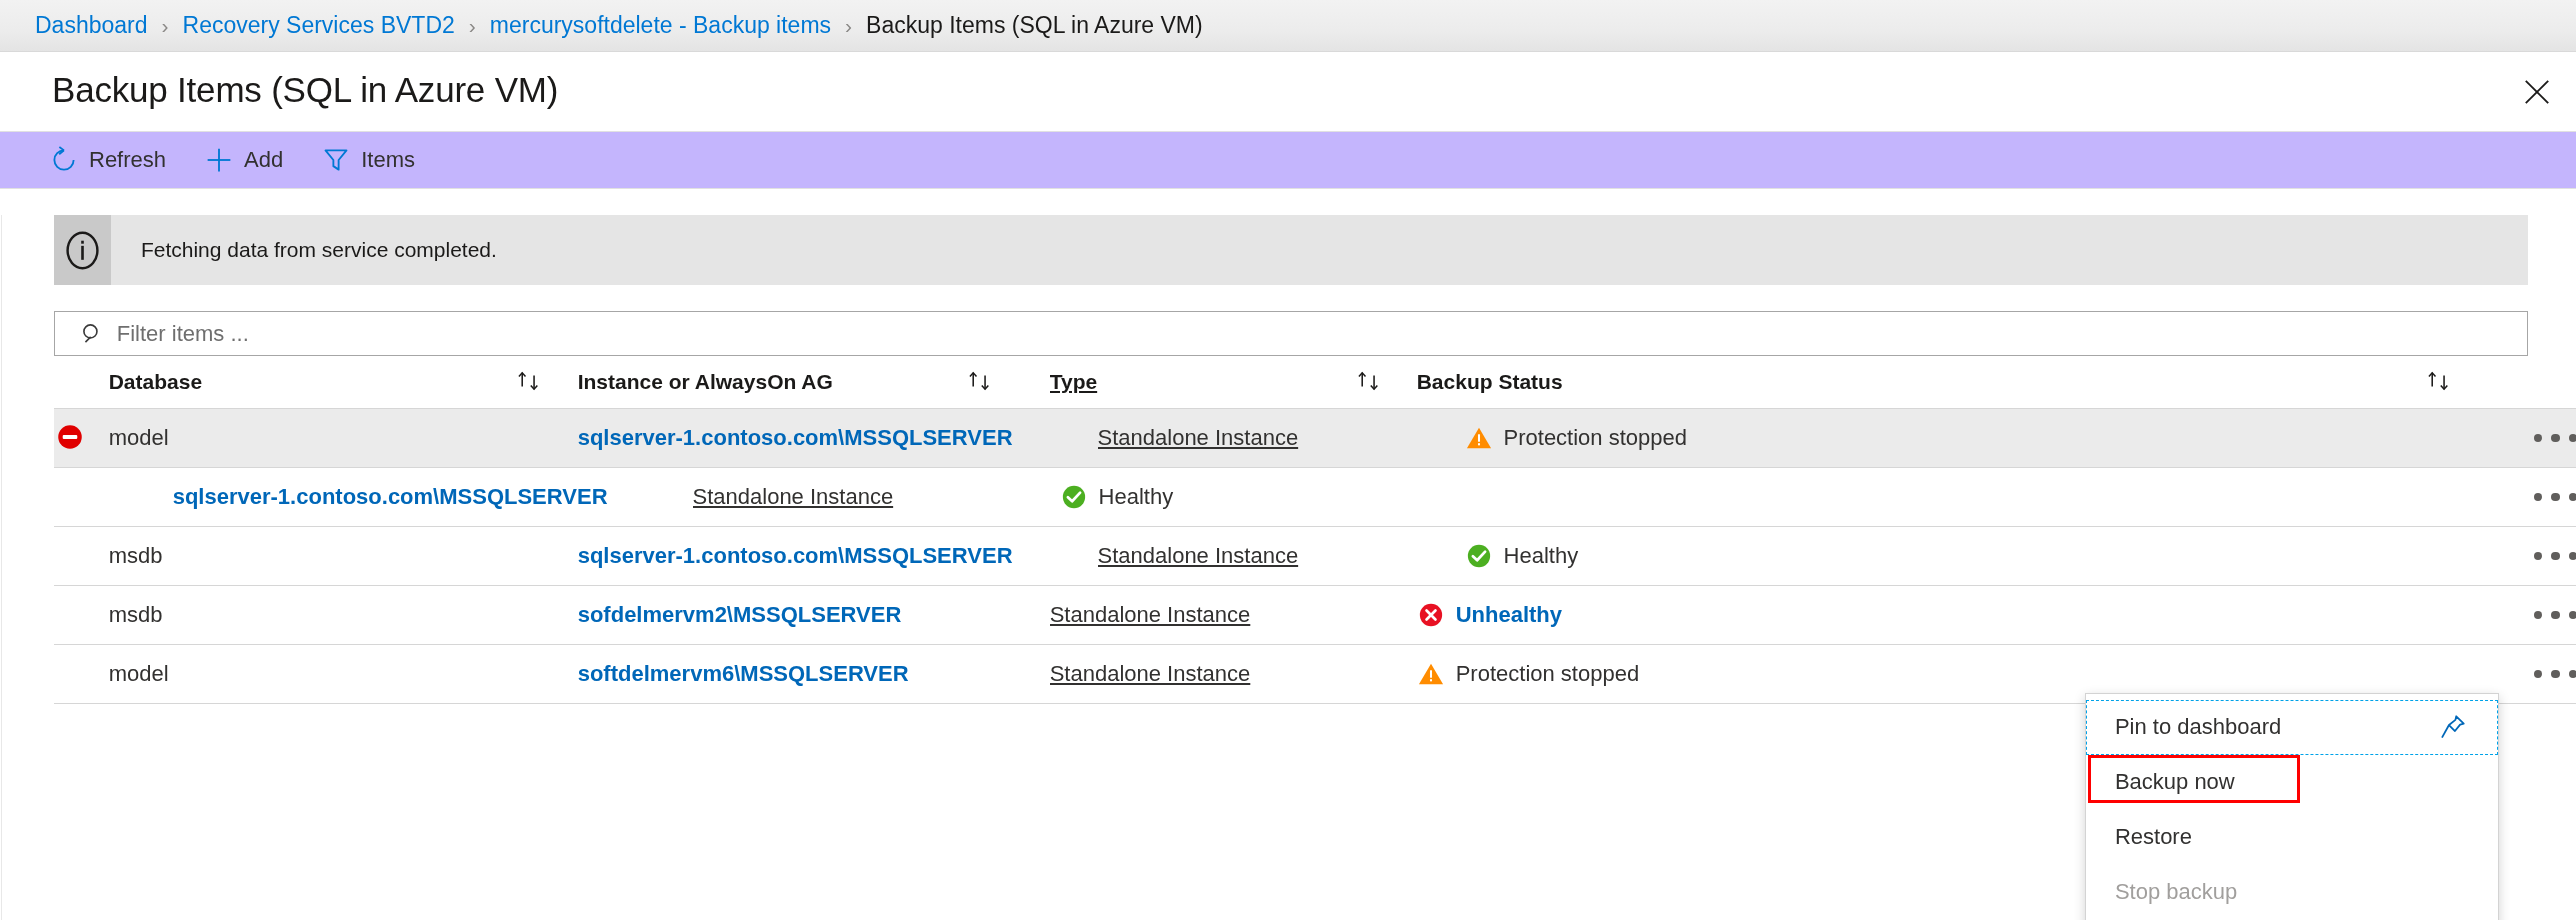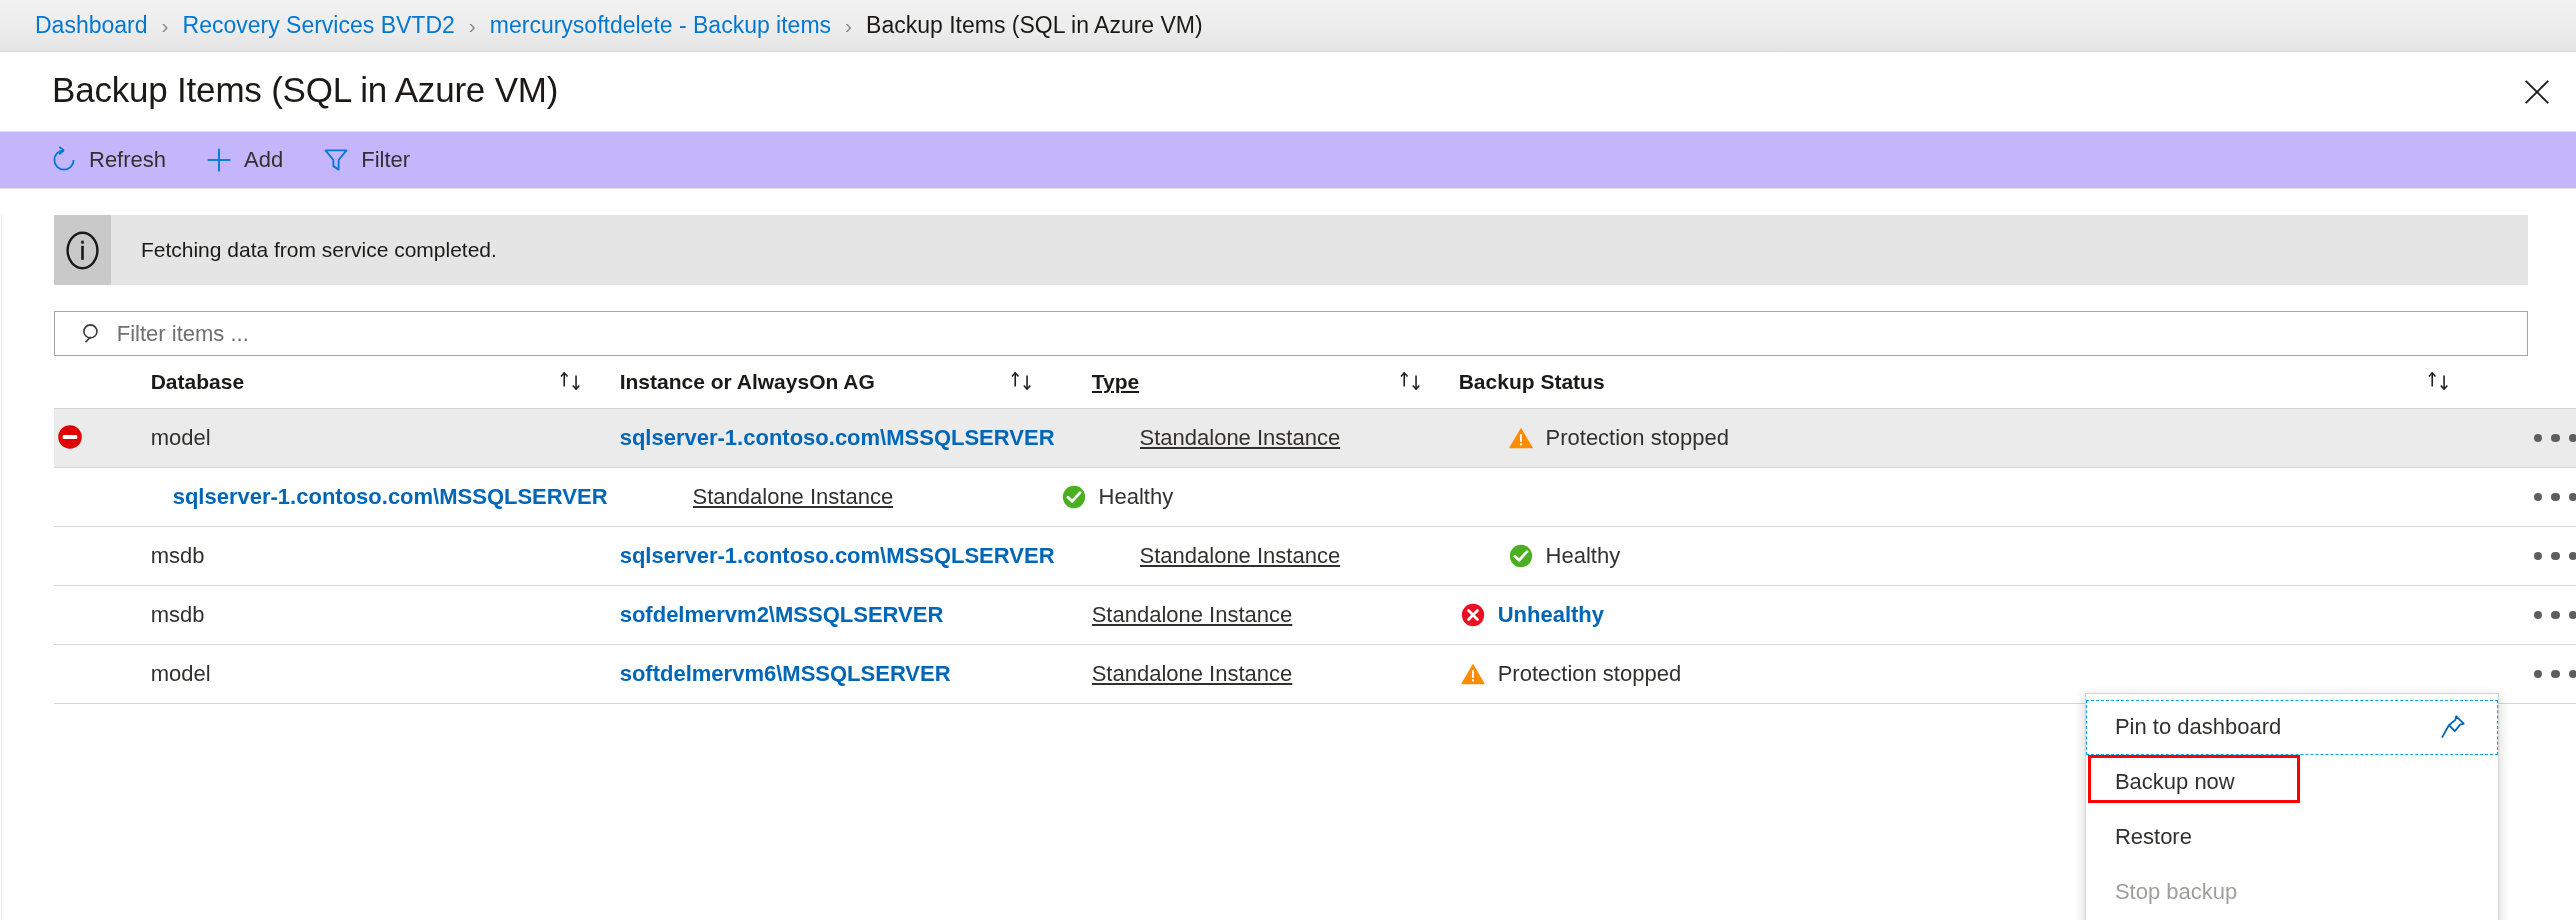--- a/index.html
+++ b/index.html
@@ -135,21 +135,21 @@
   }
   .thead{
     height:53px;border-bottom:0.9px solid #d6d6d6;
     background:#fff;
   }
   .thead .cell{font-size:21px;font-weight:bold;color:#1b1a19;}
   .trow.sel{background:#ebebeb;}
   .trow.sel .cell{background:transparent;}
 
   .c-status-icon{flex:0 0 53px;display:flex;align-items:center;justify-content:flex-start;padding-left:1.8px;}
-  .c-db{flex:0 0 405px;margin-left:42px;}
+  .c-db{flex:0 0 405px;}
   .c-sort1{flex:0 0 64px;display:flex;align-items:center;}
   .c-inst{flex:0 0 387px;}
   .c-sort2{flex:0 0 85px;display:flex;align-items:center;}
   .c-type{flex:0 0 304px;text-decoration:underline;}
   .c-sort3{flex:0 0 63px;display:flex;align-items:center;}
   .c-bkp{flex:1 1 auto;display:flex;align-items:center;min-width:0;}
   .c-sort4{flex:0 0 110px;display:flex;align-items:center;justify-content:flex-start;}
   .c-more{flex:0 0 44px;display:flex;align-items:center;justify-content:flex-start;}
 
   .cell{font-size:22px;color:#323130;white-space:nowrap;overflow:hidden;}
@@ -244,21 +244,21 @@
       </svg>
     </span>
     <span class="cl">Add</span>
   </div>
   <div class="cmd">
     <span class="ci">
       <svg width="28" height="28" viewBox="0 0 32 32">
         <path d="M4 5 H28 L19 16 V27 L13 23 V16 Z" fill="none" stroke="#0078d4" stroke-width="2.1" stroke-linejoin="round"></path>
       </svg>
     </span>
-    <span class="cl">Filter</span>
+    <span class="cl">Items</span>
   </div>
 </div>
 
 <div class="content">
 
   <div class="banner">
     <div class="banner-icon">
       <svg width="41" height="41" viewBox="0 0 44 44">
         <ellipse cx="22" cy="22" rx="16" ry="19" fill="none" stroke="#1b1a19" stroke-width="2.6"></ellipse>
         <rect x="20.6" y="17" width="2.8" height="15" fill="#1b1a19"></rect>

